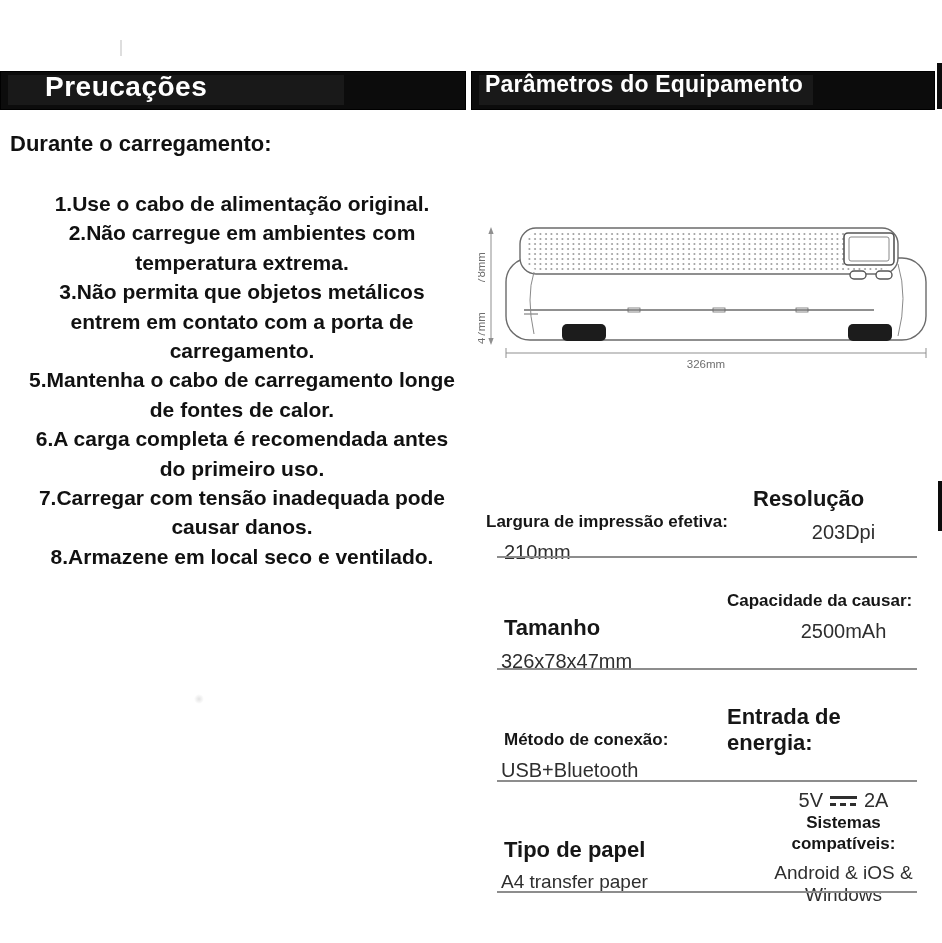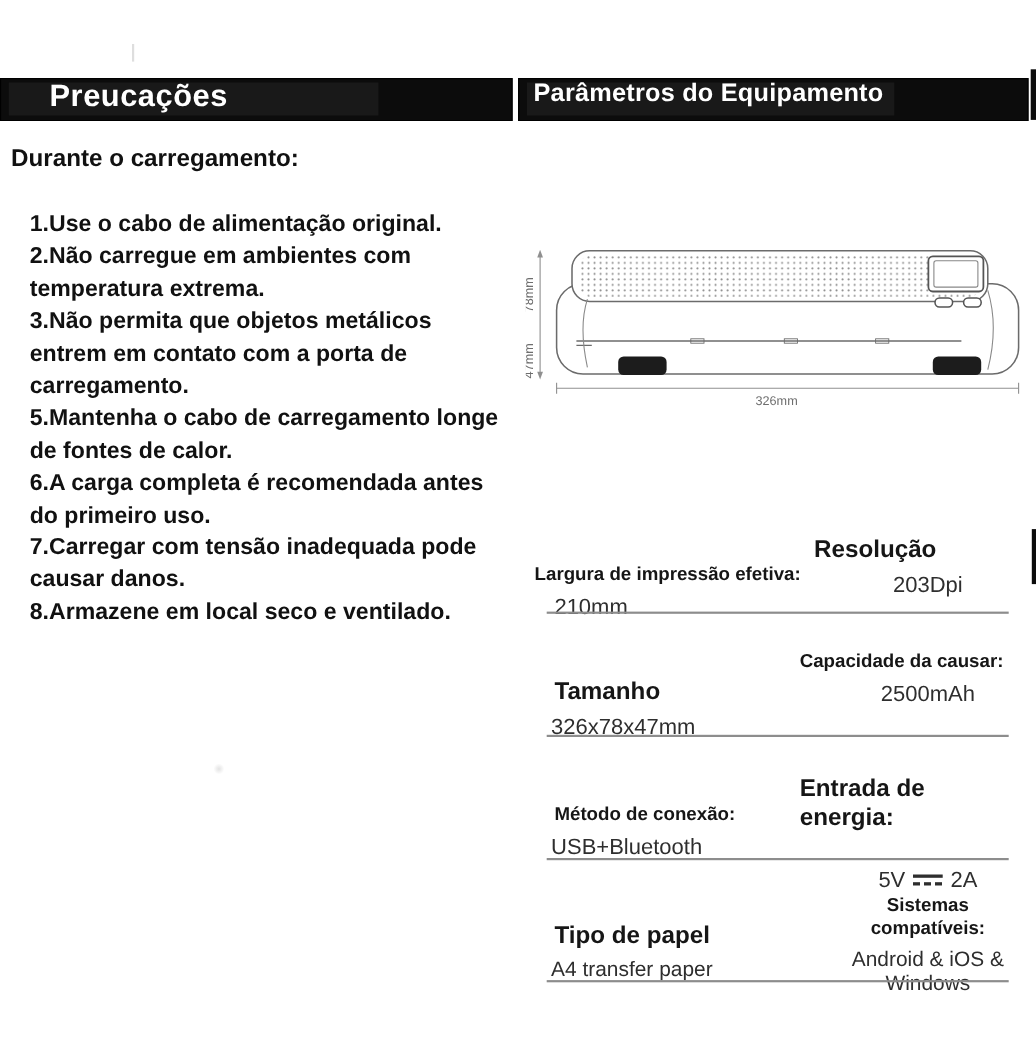--- a/index.html
+++ b/index.html
@@ -32,22 +32,22 @@
   .edge-strip { position: absolute; background: #0c0c0c; }
   .edge-strip.a { left: 937px; top: 63px;  width: 5px; height: 46px; }
   .edge-strip.b { left: 938px; top: 481px; width: 4px; height: 50px; }
 
   
   .subtitle {
     position: absolute; left: 10px; top: 131px;
     font-size: 22px; font-weight: bold;
   }
   .prec-list {
-    position: absolute; left: 27px; top: 189px; width: 466px;
-    font-size: 21px; font-weight: bold; line-height: 29.4px;
+    position: absolute; left: 9px; top: 189px; width: 466px;
+    font-size: 21px; font-weight: bold; line-height: 29.4px; text-align: center;
   }
   .prec-item { white-space: pre-line; }
 
   
   .artifact-tick {
     position: absolute; left: 120px; top: 40px; width: 2px; height: 16px;
     background: #dedede;
   }
   .artifact-smudge {
     position: absolute; left: 194px; top: 694px; width: 10px; height: 10px;
@@ -61,21 +61,21 @@
   
   .spec-row { position: absolute; left: 470px; width: 465px; }
   .r1 { top: 486px; } .r2 { top: 590px; } .r3 { top: 704px; } .r4 { top: 812px; }
   .cell-l { position: absolute; left: 16px; width: 245px; margin-top: 25px; }
   .cell-r { position: absolute; left: 257px; width: 205px; }
   .lbl { color: #161616; font-weight: bold; }
   .lbl.sm { font-size: 17px; line-height: 21px; }
   .lbl.lg { font-size: 22px; line-height: 26px; }
   .val { color: #2e2e2e; font-size: 20px; line-height: 24px; margin-top: 8px; white-space: pre-line; }
   .ml18 { margin-left: 18px; } .ml15 { margin-left: 15px; }
-  .ml13 { margin-left: 13px; } .ml10 { margin-left: 28px; text-align: center; }
+  .ml13 { margin-left: 26px; } .ml10 { margin-left: 28px; text-align: center; }
   .r4 .val { font-size: 19px; line-height: 22px; }
 
   .divider {
     position: absolute; left: 497px; width: 420px; height: 2px;
     background: #8d8d8d;
   }
   .d1 { top: 556px; } .d2 { top: 668px; } .d3 { top: 780px; } .d4 { top: 891px; }
 
   
   .dc {

